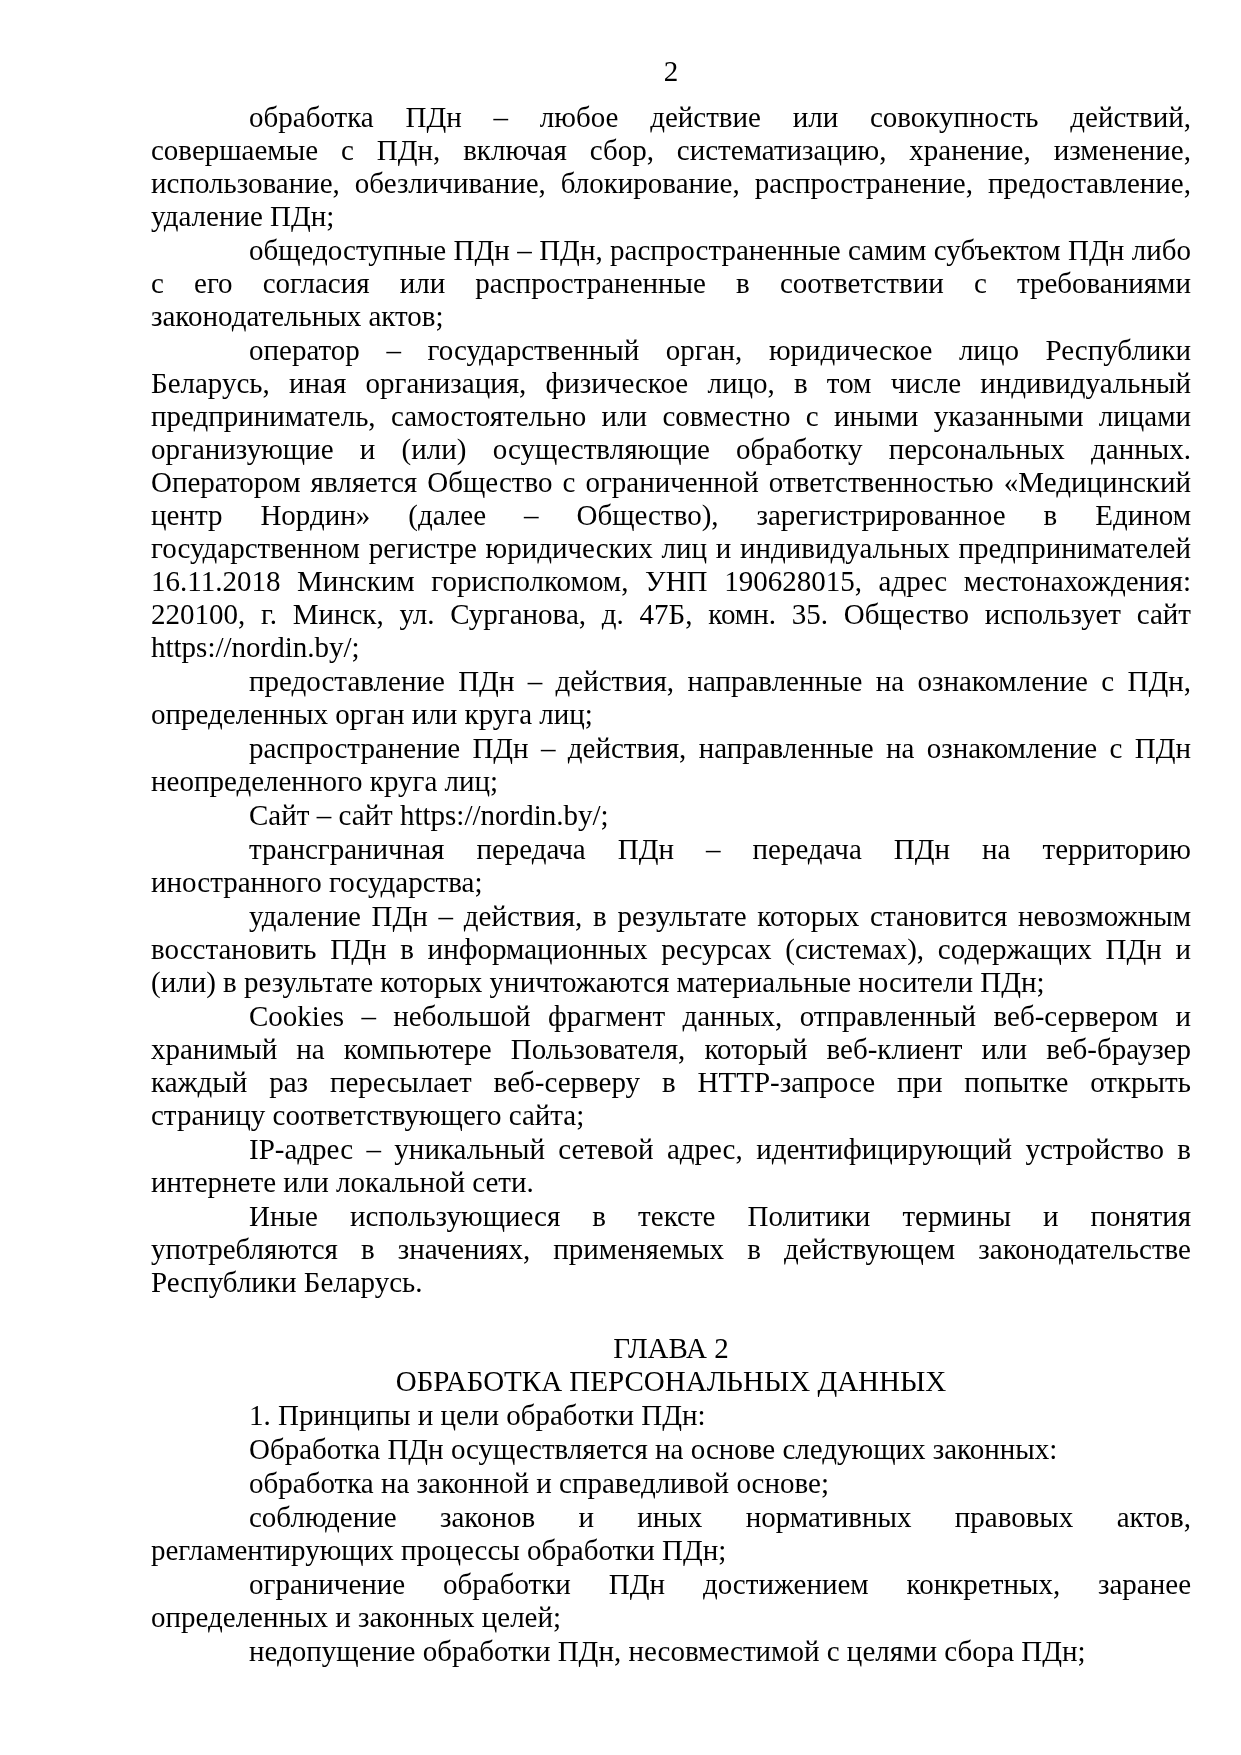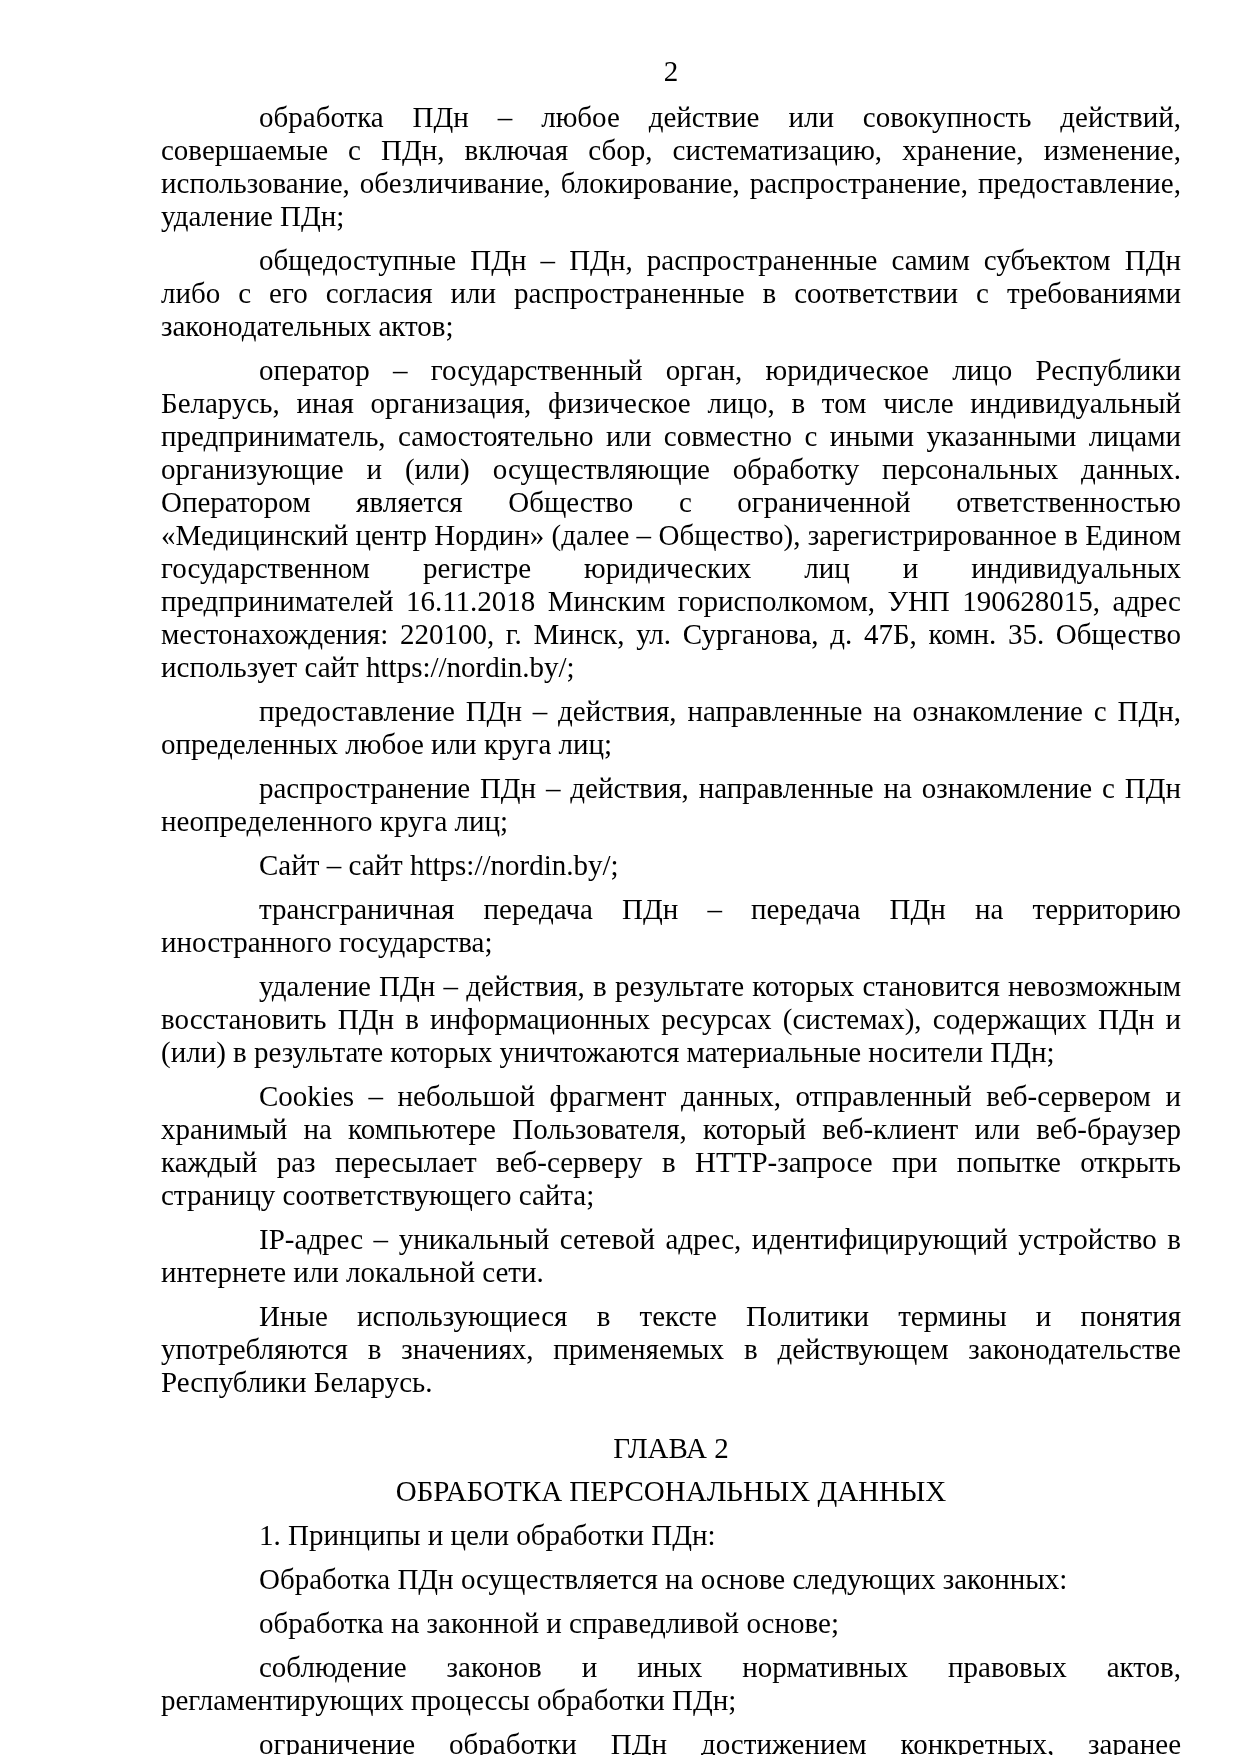--- a/index.html
+++ b/index.html
@@ -18,43 +18,43 @@
     font-size: 29px;
     line-height: 33px;
     color: #000000;
     overflow: hidden;
   }
   .page-number {
     text-align: center;
     margin: 0 0 13px 0;
   }
   p.body {
-    margin: 11px;
+    margin: 1px;
     text-align: justify;
     text-indent: 98px;
   }
   .heading {
     text-align: center;
-    margin: 10px;
+    margin: 0;
   }
   .heading-chapter {
     margin-top: 33px;
   }
 </style>
 </head>
 <body>
 
 <div class="page">
 
   <div class="page-number">2</div>
 
   <p class="body">обработка ПДн – любое действие или совокупность действий, совершаемые с ПДн, включая сбор, систематизацию, хранение, изменение, использование, обезличивание, блокирование, распространение, предоставление, удаление ПДн;</p>
   <p class="body">общедоступные ПДн – ПДн, распространенные самим субъектом ПДн либо с его согласия или распространенные в соответствии с требованиями законодательных актов;</p>
   <p class="body">оператор – государственный орган, юридическое лицо Республики Беларусь, иная организация, физическое лицо, в том числе индивидуальный предприниматель, самостоятельно или совместно с иными указанными лицами организующие и (или) осуществляющие обработку персональных данных. Оператором является Общество с ограниченной ответственностью «Медицинский центр Нордин» (далее – Общество), зарегистрированное в Едином государственном регистре юридических лиц и индивидуальных предпринимателей 16.11.2018 Минским горисполкомом, УНП 190628015, адрес местонахождения: 220100, г. Минск, ул. Сурганова, д. 47Б, комн. 35. Общество использует сайт https://nordin.by/;</p>
-  <p class="body">предоставление ПДн – действия, направленные на ознакомление с ПДн, определенных любое или круга лиц;</p>
+  <p class="body">предоставление ПДн – действия, направленные на ознакомление с ПДн, определенных орган или круга лиц;</p>
   <p class="body">распространение ПДн – действия, направленные на ознакомление с ПДн неопределенного круга лиц;</p>
   <p class="body">Сайт – сайт https://nordin.by/;</p>
   <p class="body">трансграничная передача ПДн – передача ПДн на территорию иностранного государства;</p>
   <p class="body">удаление ПДн – действия, в результате которых становится невозможным восстановить ПДн в информационных ресурсах (системах), содержащих ПДн и (или) в результате которых уничтожаются материальные носители ПДн;</p>
   <p class="body">Cookies – небольшой фрагмент данных, отправленный веб-сервером и хранимый на компьютере Пользователя, который веб-клиент или веб-браузер каждый раз пересылает веб-серверу в HTTP-запросе при попытке открыть страницу соответствующего сайта;</p>
   <p class="body">IP-адрес – уникальный сетевой адрес, идентифицирующий устройство в интернете или локальной сети.</p>
   <p class="body">Иные использующиеся в тексте Политики термины и понятия употребляются в значениях, применяемых в действующем законодательстве Республики Беларусь.</p>
 
   <p class="heading heading-chapter">ГЛАВА 2</p>
   <p class="heading">ОБРАБОТКА ПЕРСОНАЛЬНЫХ ДАННЫХ</p>

